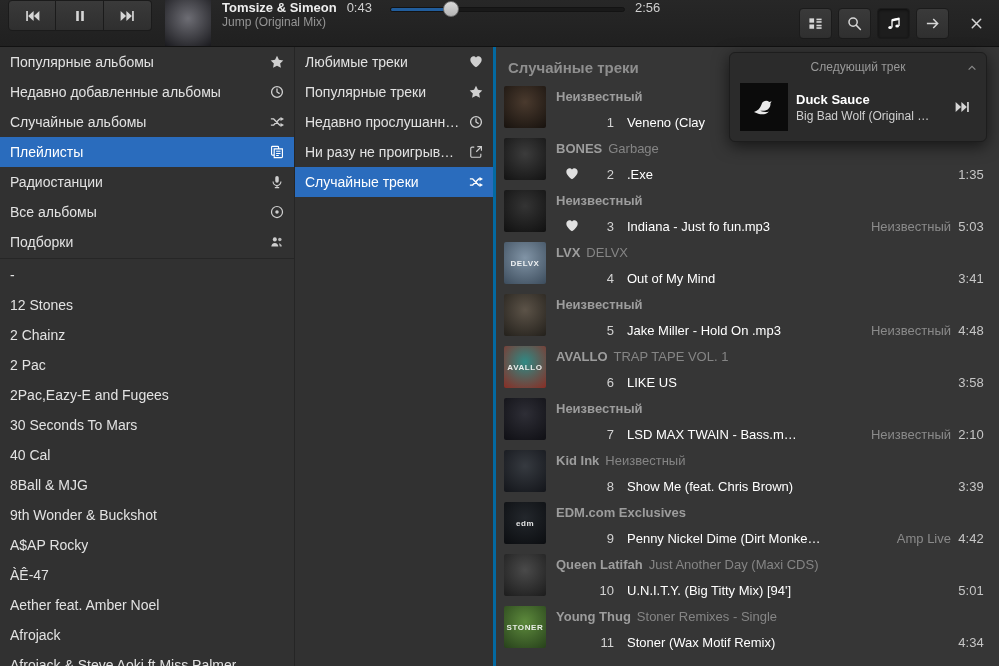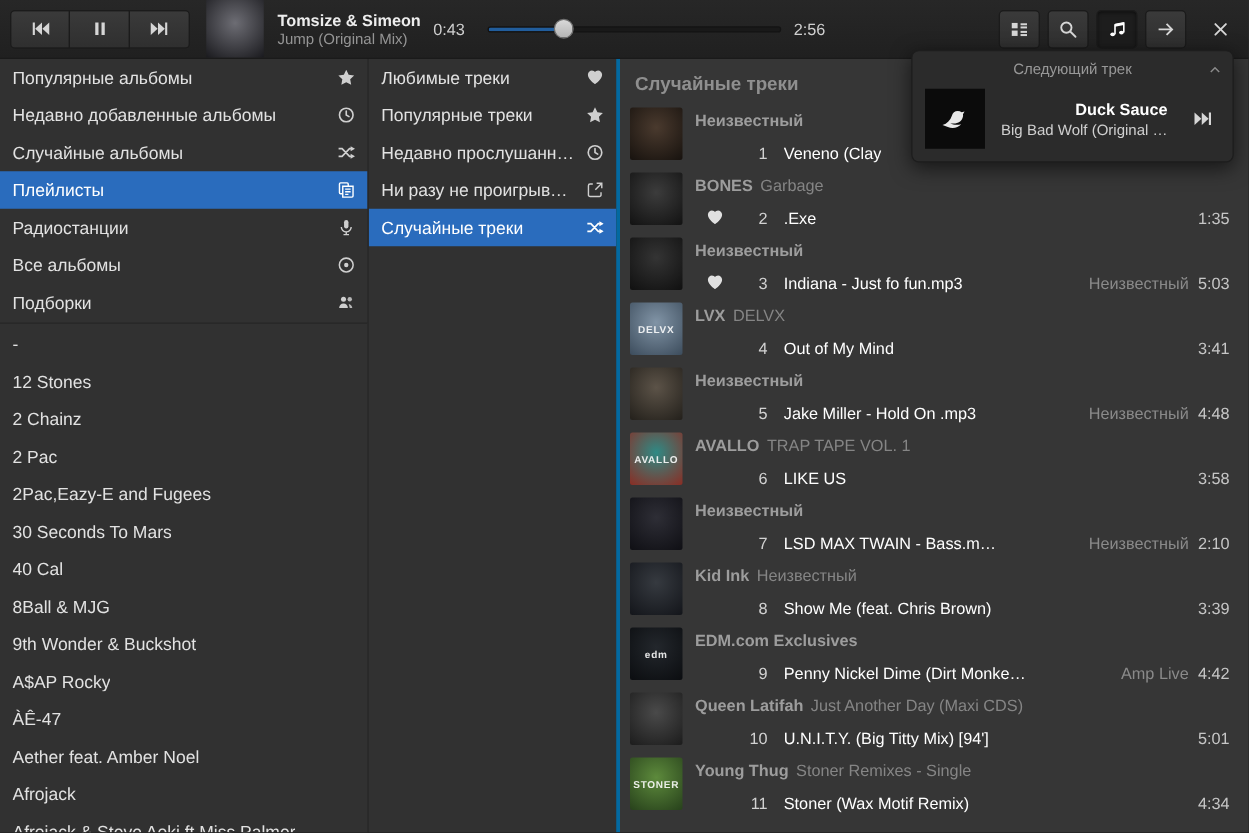--- a/index.html
+++ b/index.html
@@ -4,21 +4,21 @@
 <style>
   html,body{margin:0;padding:0;background:#1a1a1a}
   .window{width:999px;height:666px;position:relative;overflow:hidden;background:#363636;
           font-family:"Liberation Sans",sans-serif;color:#e6e6e6;font-size:14px;
           --accent:#2a6cbd;--panel:#313131;--fill:#215d9c}
   *{box-sizing:border-box}
   svg{display:block}
 
   
   .headerbar{height:47px;background:linear-gradient(#272727,#202020);border-bottom:1px solid #121212;
-             display:flex;align-items:center;padding:0 8px;position:relative;z-index:5}
+             display:flex;padding:0 8px;position:relative;z-index:5}
   .btn{background:linear-gradient(#3a3a3a,#2f2f2f);border:1px solid #1b1b1b;color:#d6d6d6;
        display:flex;align-items:center;justify-content:center;height:31px;cursor:default;padding:0}
   .transport{display:flex}
   .transport .btn{width:48px}
   .transport .btn:first-child{border-radius:4px 0 0 4px}
   .transport .btn:last-child{border-radius:0 4px 4px 0}
   .transport .btn + .btn{border-left:none}
   .np-art{width:46px;height:46px;margin-left:13px;flex-shrink:0;background:#222}
   .np-info{margin-left:11px;min-width:0}
   .np-title{font-size:13px;font-weight:bold;color:#ededed;white-space:nowrap}
@@ -60,28 +60,28 @@
                 white-space:nowrap;overflow:hidden}
   .bh-artist{font-weight:bold;color:#9d9d9d}
   .track-row{height:30px;display:flex;align-items:center;font-size:13px;min-width:0}
   .heart-col{width:32px;display:flex;justify-content:center;color:#e0e0e0;flex-shrink:0}
   .num{width:26px;text-align:right;color:#d2d2d2;flex-shrink:0;margin-right:13px}
   .t-title{color:#ffffff;white-space:nowrap;overflow:hidden;text-overflow:ellipsis}
   .row-artist{margin-left:auto;padding-left:12px;color:#8a8a8a;white-space:nowrap;flex-shrink:0}
   .duration{width:42px;text-align:center;color:#c6c6c6;flex-shrink:0;padding-right:2px}
 
   
-  .popover{position:absolute;top:40px;right:12px;width:258px;background:#2b2b2b;border:1px solid #1d1d1d;
+  .popover{position:absolute;top:52px;right:12px;width:258px;background:#2b2b2b;border:1px solid #1d1d1d;
            border-radius:6px;box-shadow:0 4px 16px rgba(0,0,0,.6);z-index:30}
   .pop-header{height:28px;display:flex;align-items:center;justify-content:center;position:relative;
               color:#989898;font-size:12px}
   .pop-caret{position:absolute;right:8px;top:9px;color:#8a8a8a;display:flex}
   .pop-body{display:flex;align-items:center;padding:2px 8px 10px 10px;gap:8px}
   .pop-art{width:48px;height:48px;background:#0b0b0b;display:flex;align-items:center;justify-content:center;flex-shrink:0}
-  .pop-info{flex:1;min-width:0;text-align:right}
+  .pop-info{flex:1;min-width:0;text-align:left}
   .pop-artist{font-size:13px;font-weight:bold;color:#ffffff;white-space:nowrap;overflow:hidden}
   .pop-track{font-size:12px;color:#cfcfcf;white-space:nowrap;overflow:hidden;margin-top:2px}
 </style>
 </head>
 <body>
 
 <div class="window" style="--accent: #2a6cbd; --fill: #215d9c;">
 
   <header class="headerbar">
     <div class="transport">

